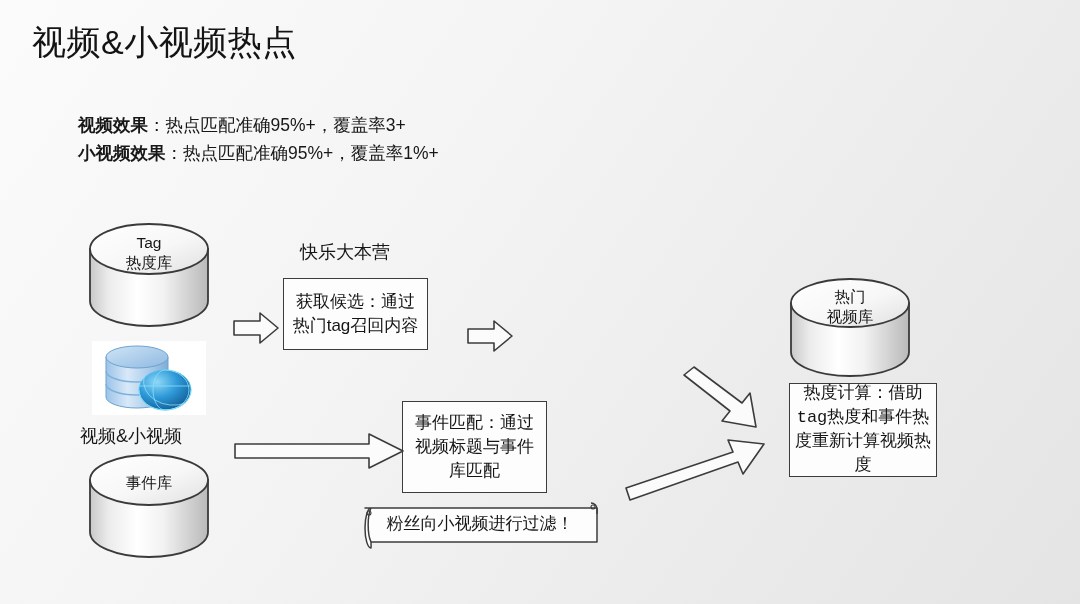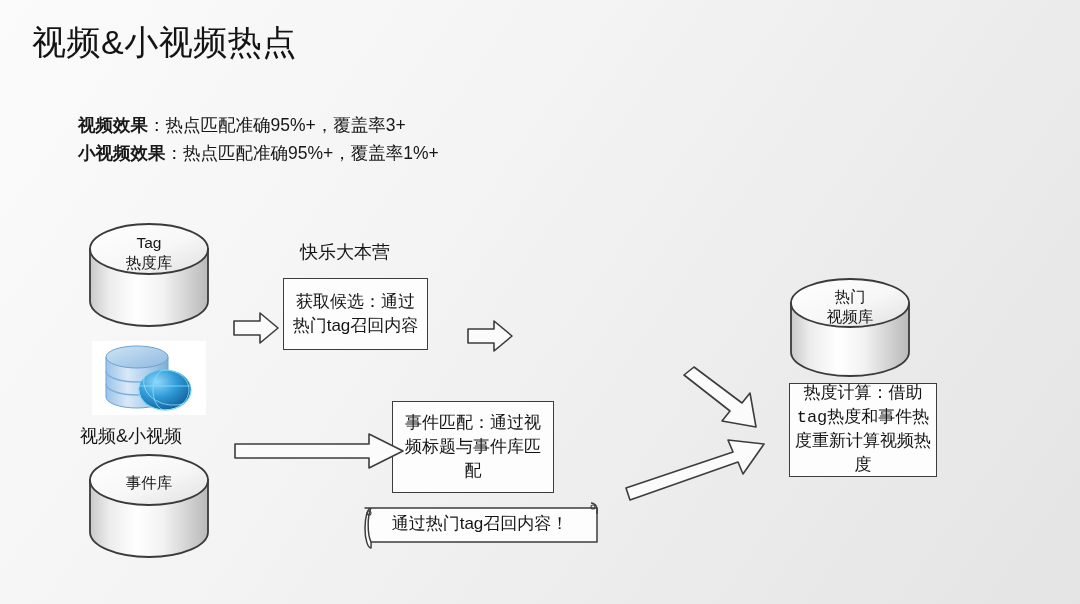--- a/index.html
+++ b/index.html
@@ -212,35 +212,35 @@
     <svg class="cyl-body" viewBox="0 0 122 100" preserveAspectRatio="none">
       <path d="M2,25 L2,74 A59,24 0 0 0 120,74 L120,25 Z" fill="url(#cylgrad1)" stroke="#3a3a3a" stroke-width="1.8"></path>
       <ellipse cx="61" cy="25" rx="59" ry="24" fill="url(#topgrad1)" stroke="#3a3a3a" stroke-width="1.8"></ellipse>
     </svg>
     <div class="cyl-text" style="top:9px;">热门</div>
     <div class="cyl-text" style="top:29px;">视频库</div>
   </div>
 
   <div class="proc-box" style="left:283px; top:278px; width:145px; height:72px;">获取候选：通过热门tag召回内容</div>
 
-  <div class="proc-box" style="left:392px; top:401px; width:162px; height:92px;">事件匹配：通过视频标题与事件库匹配</div>
+  <div class="proc-box" style="left:402px; top:401px; width:145px; height:92px;">事件匹配：通过视频标题与事件库匹配</div>
 
 
   <div class="proc-box" style="left:789px; top:383px; width:148px; height:94px;font-family:Liberation Mono, monospace;">热度计算：借助tag热度和事件热度重新计算视频热度</div>
 
 
   <div class="scroll-shape" style="left:355px; top:502px; width:250px; height:54px;">
     <svg width="250" height="54" viewBox="0 0 250 54">
       <path d="M10,6 L242,6 L242,40 L16,40 A6,20 0 0 1 16,46 A6,20 0 0 1 16,6 Z" fill="#fdfdfd" stroke="#3c3c3c" stroke-width="1.5" stroke-linejoin="round"></path>
       <path d="M16,6 A6,20 0 0 0 16,40" fill="none" stroke="#3c3c3c" stroke-width="1.5"></path>
       <path d="M236,1 A6,6 0 0 1 242,7 L242,12" fill="none" stroke="#3c3c3c" stroke-width="1.5"></path>
       <circle cx="238" cy="5" r="2" fill="none" stroke="#3c3c3c" stroke-width="1.1"></circle>
       <circle cx="14" cy="11" r="2" fill="none" stroke="#3c3c3c" stroke-width="1.1"></circle>
     </svg>
-    <div class="scroll-text" style="top:9px;">通过热门tag召回内容！</div>
+    <div class="scroll-text" style="top:9px;">粉丝向小视频进行过滤！</div>
   </div>
 
   <div class="arrow" style="left:232px; top:310px; width:48px; height:36px;">
     <svg width="48" height="36" viewBox="0 0 48 36">
       <path d="M2,11 L28,11 L28,3 L46,18 L28,33 L28,25 L2,25 Z" fill="#fbfbfb" stroke="#3c3c3c" stroke-width="1.6" stroke-linejoin="round"></path>
     </svg>
   </div>
 
   <div class="arrow" style="left:466px; top:318px; width:48px; height:36px;">
     <svg width="48" height="36" viewBox="0 0 48 36">

